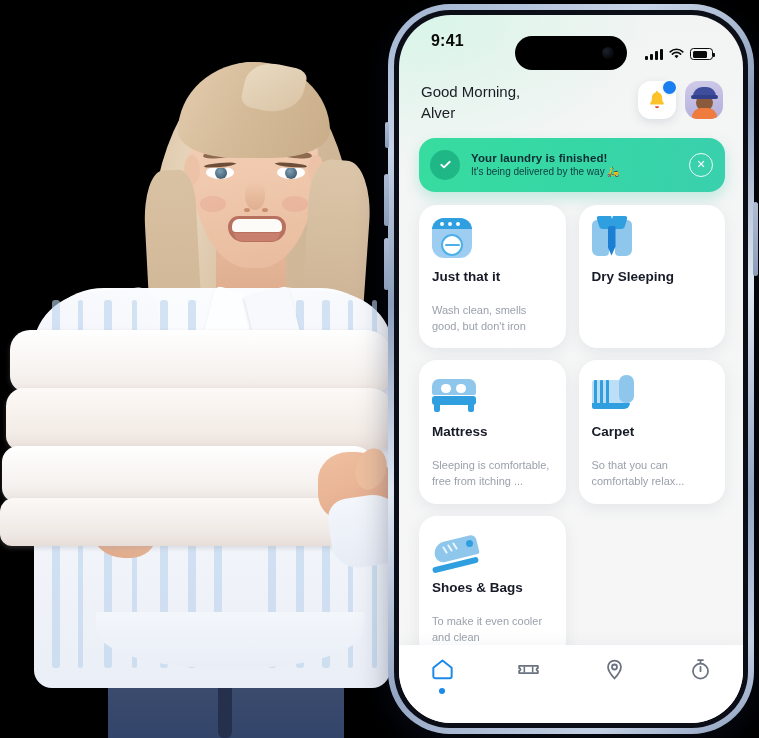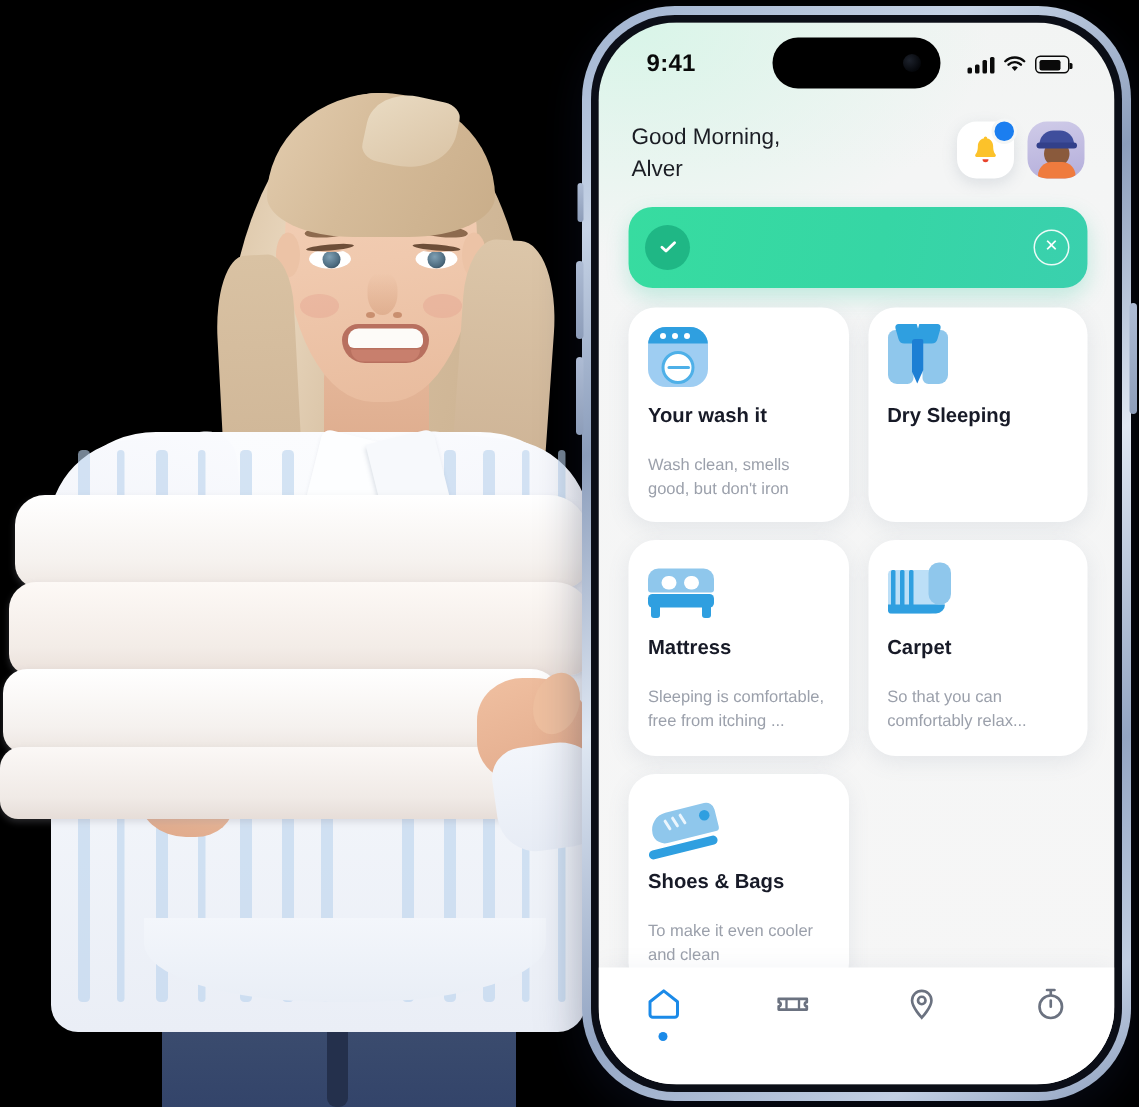--- a/index.html
+++ b/index.html
@@ -166,22 +166,23 @@
       linear-gradient(180deg,#f2f4f3 0%,#f4f5f5 14%,#f6f6f6 100%);
   }
   .side-btn{position:absolute;background:linear-gradient(180deg,#aebcd4,#8d9db9);border-radius:3px;}
   .sb-mute{left:-3px;top:118px;width:4px;height:26px;}
   .sb-up{left:-4px;top:170px;width:5px;height:52px;}
   .sb-dn{left:-4px;top:234px;width:5px;height:52px;}
   .sb-pw{right:-4px;top:198px;width:5px;height:74px;}
 
   
   #statusbar{
-    position:relative;height:50px;display:flex;align-items:center;
+    position:relative;height:50px;display:flex;
     padding:0 30px 0 32px;
+    margin-top:11px;
   }
   #clock{font-size:16px;font-weight:bold;color:#0a0a0a;letter-spacing:.2px;margin-top:6px;}
   #island{
     position:absolute;left:50%;transform:translateX(-50%);top:10px;
     width:112px;height:34px;background:#000;border-radius:20px;
   }
   #island .cam{position:absolute;right:13px;top:11px;width:12px;height:12px;border-radius:50%;
     background:radial-gradient(circle at 35% 35%,#1d222c,#05070b 70%);}
   #sb-right{margin-left:auto;display:flex;align-items:center;gap:6px;margin-top:6px;}
   .bars{display:flex;align-items:flex-end;gap:2px;height:11px;}
@@ -439,38 +440,42 @@
           </div>
         </div>
       </div>
 
       <div id="banner">
         <div id="banner-check">
           <svg width="15" height="15" viewBox="0 0 16 16">
             <path d="M3.5 8.3 6.4 11 12.5 5.1" stroke="#fff" stroke-width="2" fill="none" stroke-linecap="round" stroke-linejoin="round"></path>
           </svg>
         </div>
+        <div id="banner-text">
+          <div id="banner-title">Your laundry is finished!</div>
+          <div id="banner-sub">It's being delivered by the way 🛵</div>
+        </div>
         <div id="banner-close">✕</div>
       </div>
 
 
       <div id="grid">
 
         <div class="card">
           <div class="card-icon">
             <div class="ic washer">
               <div class="top">
                     <i></i>
                     <i></i>
                     <i></i>
                   </div>
                   <div class="door"></div>
             </div>
           </div>
-          <div class="card-title">Your wash it</div>
+          <div class="card-title">Just that it</div>
           <div class="card-desc">Wash clean, smells good, but don't iron</div>
         </div>
 
 
         <div class="card">
           <div class="card-icon">
             <div class="ic shirt-ic">
               <div class="sl"></div>
                   <div class="sr"></div>
                   <div class="cl"></div>

